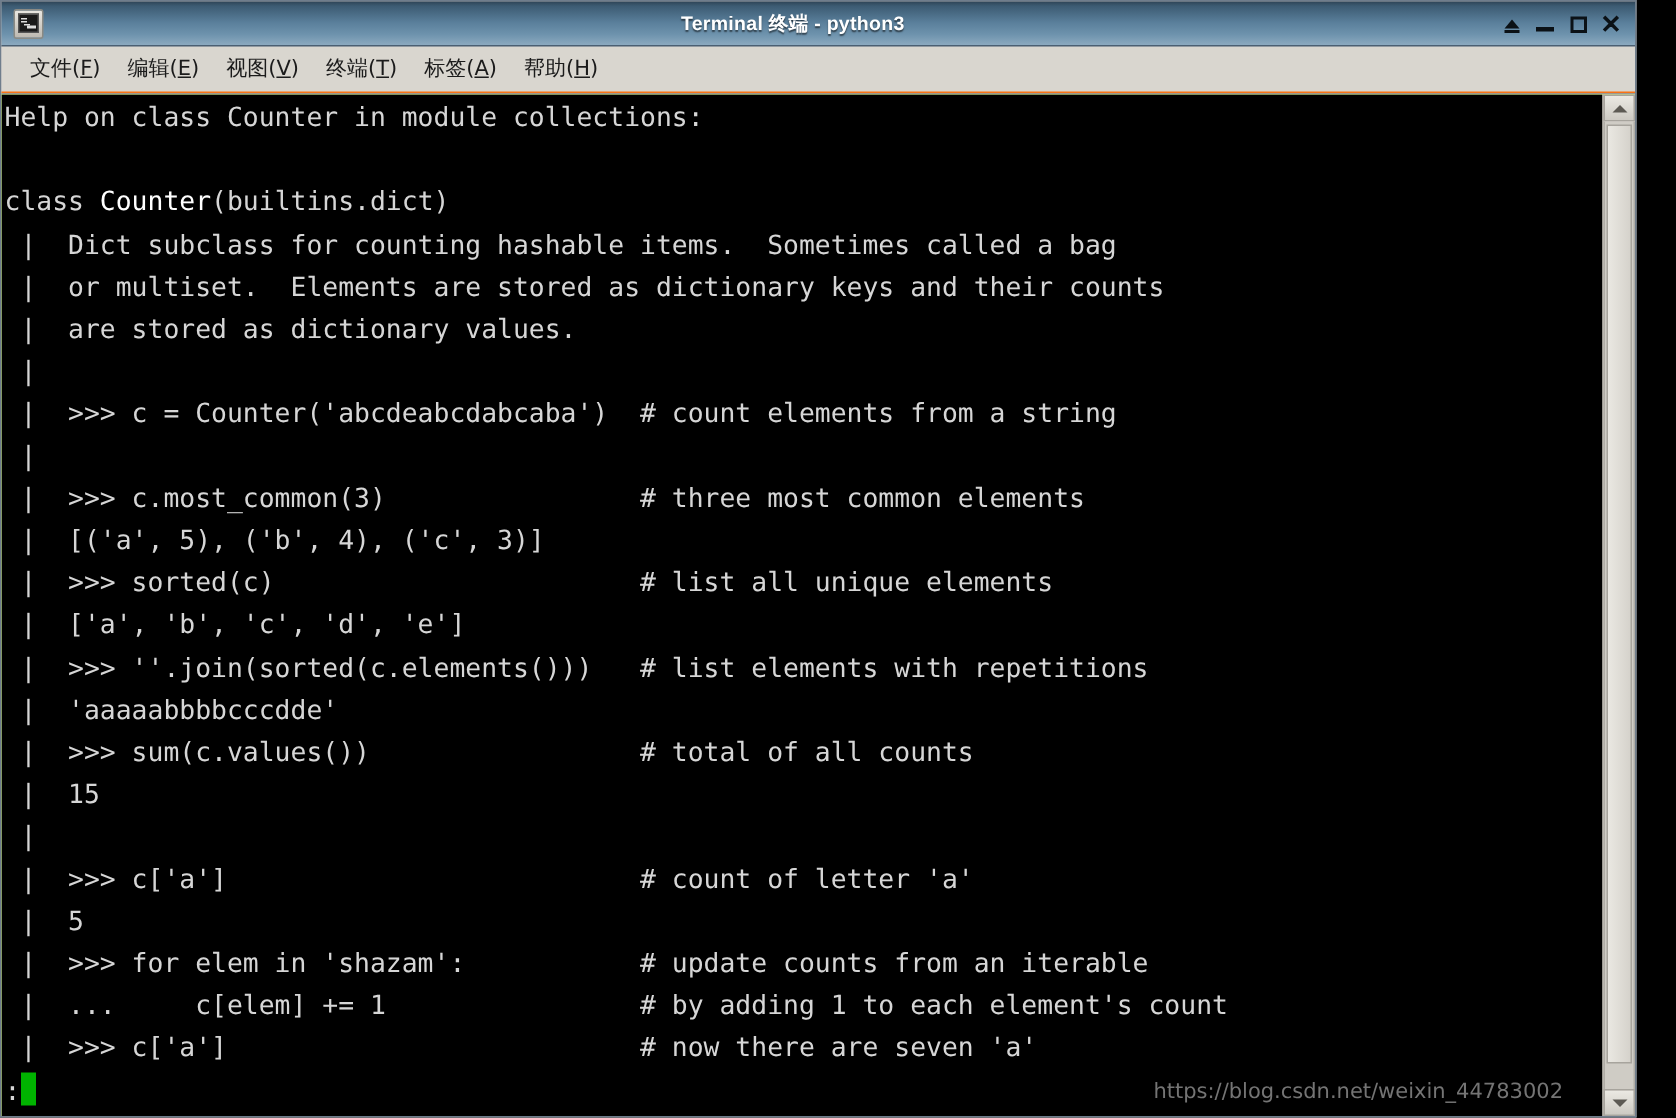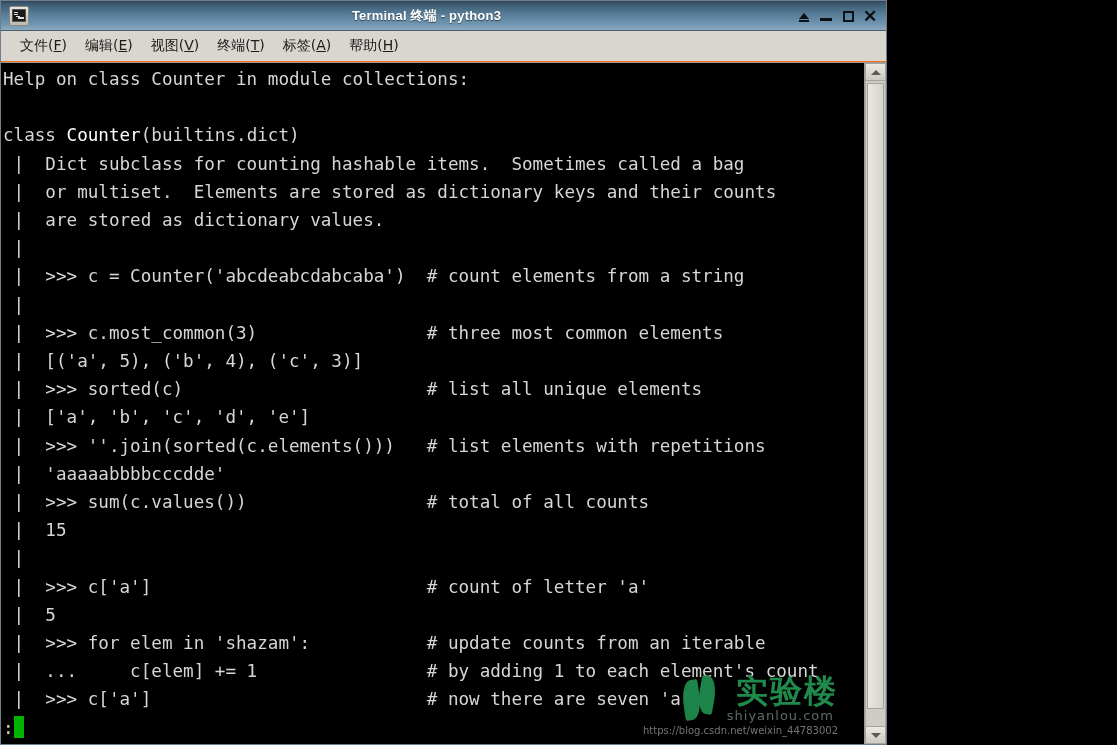--- a/index.html
+++ b/index.html
@@ -10,21 +10,21 @@
   body {
     width: 1117px;
     height: 745px;
     overflow: hidden;
     font-family: "Liberation Sans", sans-serif;
   }
 
   
   #window {
     position: relative;
-    width: 887px;
+    width: 1091px;
     height: 745px;
     box-sizing: border-box;
     background: #d6d3cc;
     border: 1px solid #6f7d8c;
     display: flex;
     flex-direction: column;
   }
 
   
   #titlebar {
@@ -310,21 +310,21 @@
   }
   #wm-en {
     font-size: 13px;
     color: #6f7f74;
     letter-spacing: 1px;
     margin-top: 1px;
     margin-right: 4px;
     opacity: 0.85;
   }
   #wm-url {
-    font-size: 10px;
+    font-size: 14px;
     color: #9b9b9b;
     opacity: 0.75;
     margin-top: 2px;
     white-space: nowrap;
   }
 </style>
 </head>
 <body>
 
 <div id="window">
@@ -383,30 +383,20 @@
  |  15
  |
  |  &gt;&gt;&gt; c['a']                          # count of letter 'a'
  |  5
  |  &gt;&gt;&gt; for elem in 'shazam':           # update counts from an iterable
  |  ...     c[elem] += 1                # by adding 1 to each element's count
  |  &gt;&gt;&gt; c['a']                          # now there are seven 'a'
 <span>:</span><span class="cursor-block"></span></pre>
 
       <div id="watermark">
-        <div id="wm-row">
-          <div id="wm-logo">
-            <span class="leafL"></span>
-            <span class="leafR"></span>
-          </div>
-          <div>
-            <div id="wm-cn">实验楼</div>
-            <div id="wm-en">shiyanlou.com</div>
-          </div>
-        </div>
         <div id="wm-url">https://blog.csdn.net/weixin_44783002</div>
       </div>
     </div>
 
     <div id="scrollbar">
       <div class="sb-btn">
         <span class="sb-arrow-up"></span>
       </div>
       <div id="sb-track">
         <div id="sb-thumb"></div>

